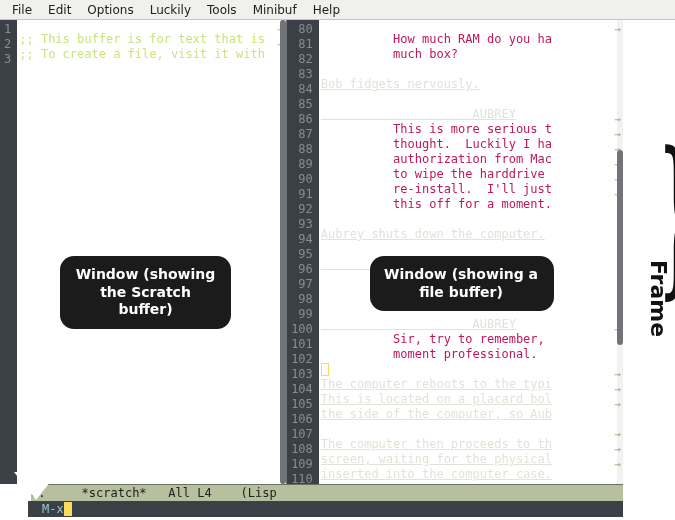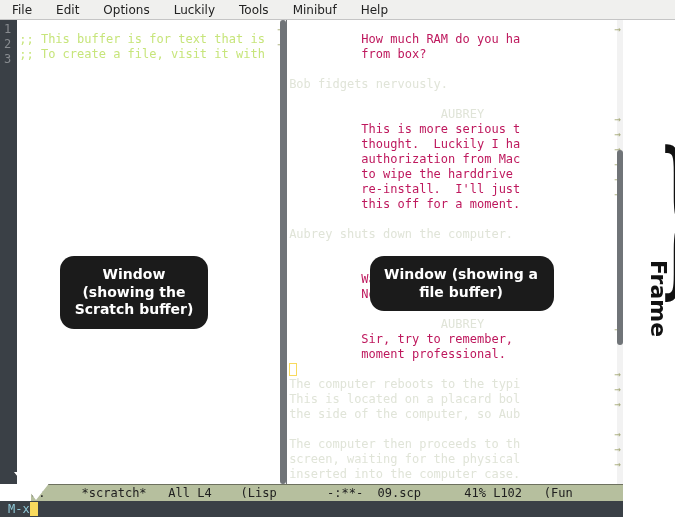--- a/index.html
+++ b/index.html
@@ -15,21 +15,21 @@
   .menubar {
     background: #f0f0ee;
     border-bottom: 1px solid #c5c5c5;
     height: 20px;
     display: flex;
     align-items: center;
     font-family: "DejaVu Sans", Arial, sans-serif;
     font-size: 12px;
     color: #222;
     padding: 0 4px;
-    gap: 8px;
+    gap: 0;
   }
   .menubar span { padding: 2px 8px; }
   .window {
     position: relative;
     flex: 1;
     display: flex;
     flex-direction: column;
     overflow: hidden;
   }
   .window-left { flex: 1 1 46%; }
@@ -58,21 +58,21 @@
     white-space: pre;
     padding: 12px 0 2px 2px;
     line-height: 15px;
     font-size: 12px;
     flex: 1;
     overflow: hidden;
     position: relative;
   }
   .comment { color: #c7e57b; }
   .dialogue { color: #be185d; }
-  .action   { color: #e0e4d8; }
+  .action   { color: #e0e4d8; text-decoration: underline; }
   .edge-arrow {
     position: absolute;
     right: 2px;
     color: #b4b78a;
     font-size: 11px;
     pointer-events: none;
   }
   .caret {
     display: inline-block;
     width: 8px; height: 14px;
@@ -115,22 +115,23 @@
     flex: 1;
     white-space: pre;
     overflow: hidden;
   }
   .minibuffer {
     height: 16px;
     background: #3a4046;
     color: #e0e4d8;
     display: flex;
     align-items: center;
-    padding: 0 8px;
-    font-size: 12px;
+    padding: 0 14px;
+    font-size: 12px;
+    margin-left: 28px;
   }
   .minibuffer .prompt { color: #8fc7d6; }
   .callout {
     position: absolute;
     background: #1b1b1b;
     color: #fff;
     font-family: "DejaVu Sans", Arial, sans-serif;
     font-size: 14px;
     font-weight: 600;
     text-align: center;
@@ -225,22 +226,54 @@
         <div class="scrollbar">
           <div class="thumb" style="top:0;height:100%"></div>
         </div>
       </div>
     </div>
     <div class="vsep"></div>
 
     <div class="window window-right">
       <div class="buffer-area">
         <div class="buffer-content">
+          <div class="gutter" id="gutter-right"> 80
+ 81
+ 82
+ 83
+ 84
+ 85
+ 86
+ 87
+ 88
+ 89
+ 90
+ 91
+ 92
+ 93
+ 94
+ 95
+ 96
+ 97
+ 98
+ 99
+100
+101
+102
+103
+104
+105
+106
+107
+108
+109
+110
+</div>
           <div class="text" id="text-right"><span class="dialogue">          How much RAM do you ha</span>
-<span class="dialogue">          from box?</span>
+<span class="dialogue">          much box?</span>
 <span class="action"></span>
 <span class="action">Bob fidgets nervously.</span>
 <span class="action"></span>
 <span class="action">                     AUBREY</span>
 <span class="dialogue">          This is more serious t</span>
 <span class="dialogue">          thought.  Luckily I ha</span>
 <span class="dialogue">          authorization from Mac</span>
 <span class="dialogue">          to wipe the harddrive </span>
 <span class="dialogue">          re-install.  I'll just</span>
 <span class="dialogue">          this off for a moment.</span>
@@ -267,30 +300,29 @@
         </div>
         <div class="scrollbar">
           <div class="thumb" style="top:28%;height:42%"></div>
         </div>
       </div>
     </div>
   </div>
 
   <div class="modeline">
     <div class="ml-left">U:     *scratch*   All L4    (Lisp</div>
-    <div class="ml-right">-:**-  09.scp      41% L102   (Fun</div>
   </div>
 
   <div class="minibuffer">
     <span class="prompt">M-x </span>
     <span class="caret"></span>
   </div>
 </div>
 
-<div class="callout" style="left:60px; top:256px; width:148px;">Window (showing
+<div class="callout" style="left:60px; top:256px; width:171px;">Window (showing
 the Scratch buffer)</div>
 
 <div class="callout" style="left:370px; top:256px; width:184px;padding-left:10px;">Window (showing
 a file buffer)</div>
 
 <div class="mini-label">Mini-buffer</div>
 
 <svg class="arrow-svg" width="44" height="52">
   <path d="M14 0 H30 V22 H44 L22 50 L0 22 H14 Z" fill="#ffffff"></path>
 </svg>

